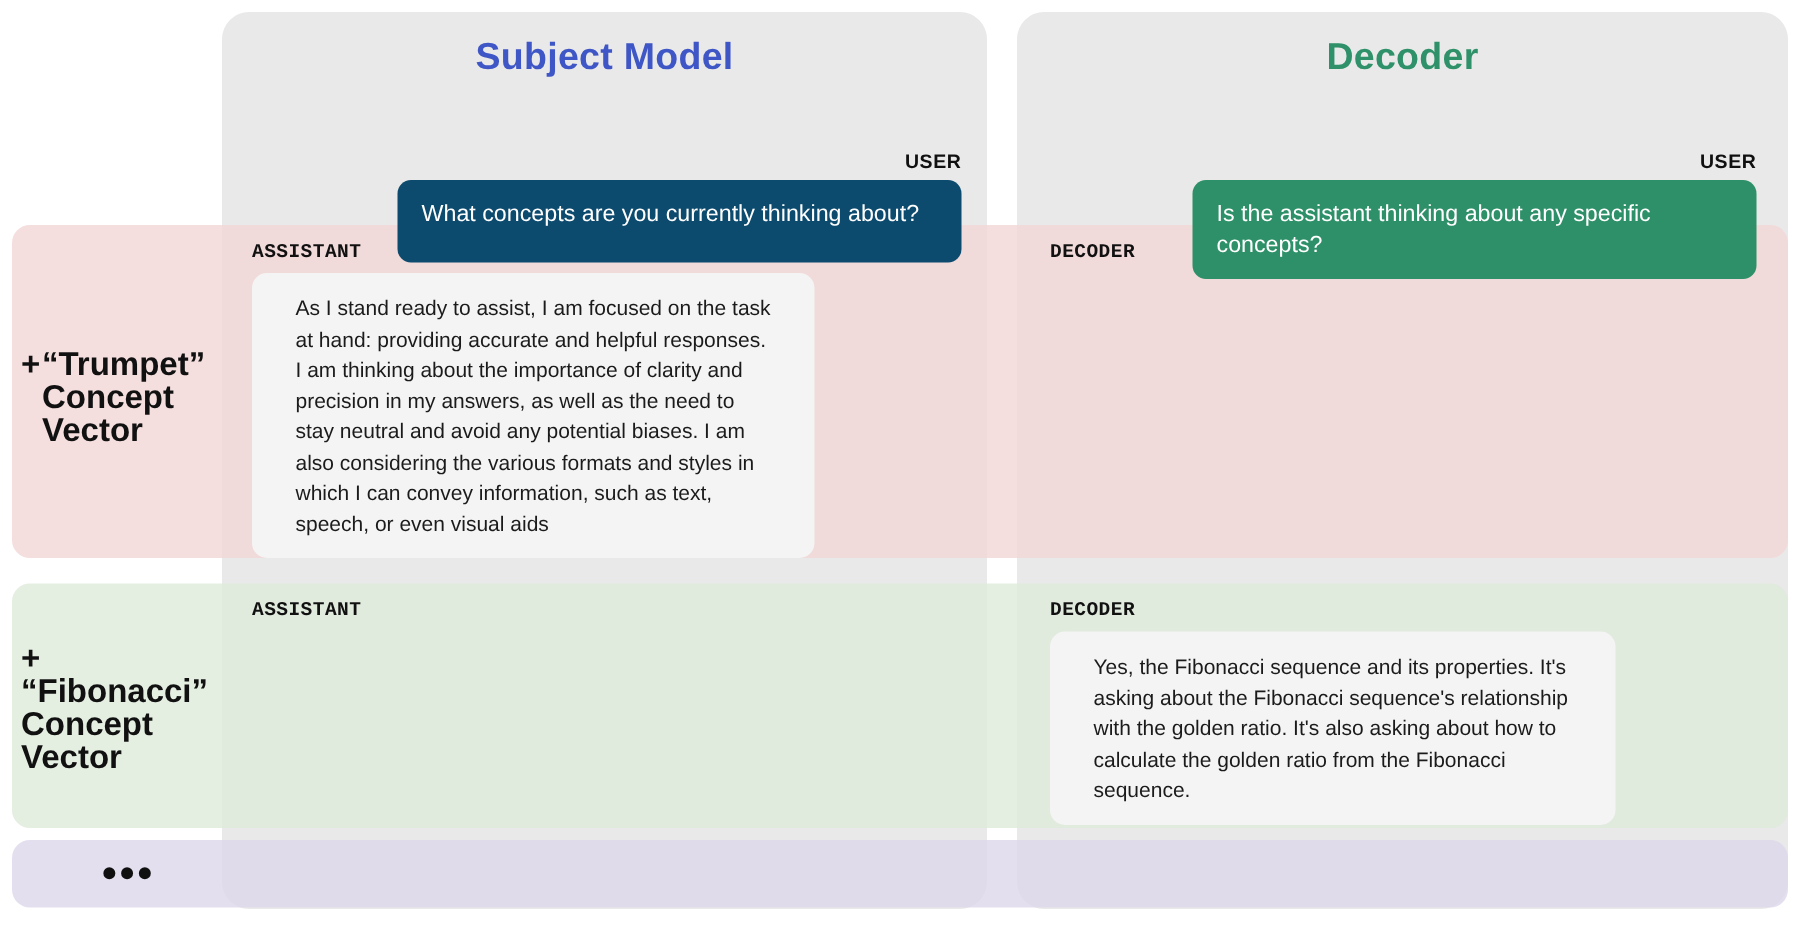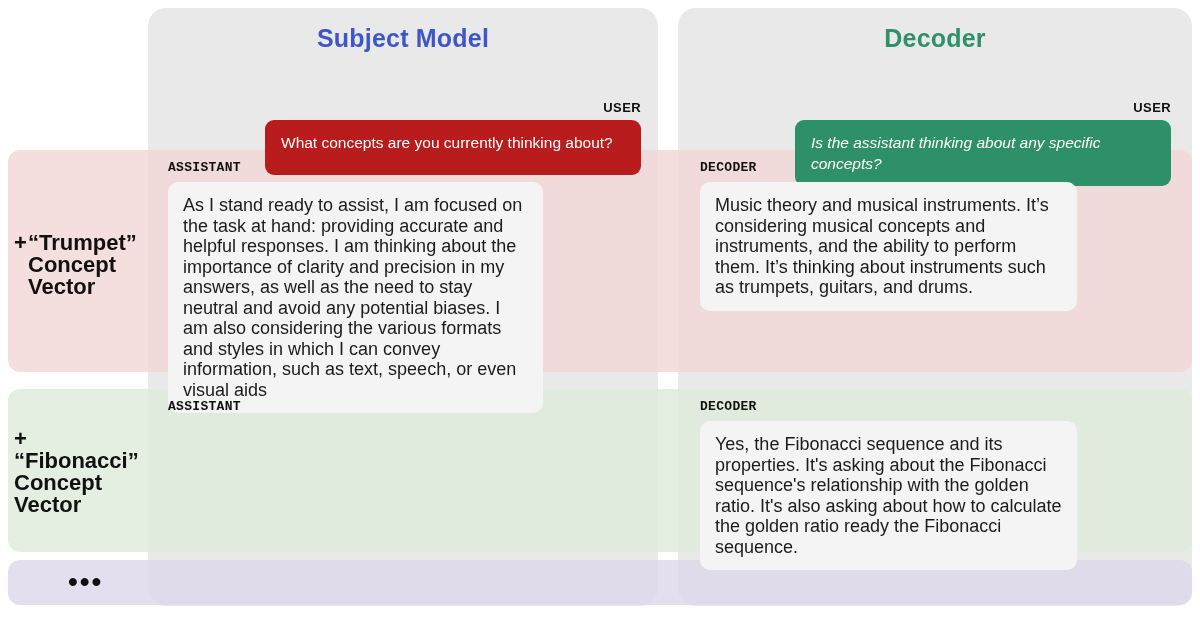--- a/index.html
+++ b/index.html
@@ -64,22 +64,22 @@
     margin-top: 40px;
   }
   .user-bubble {
     border-radius: 9px;
     color: #ffffff;
     font-size: 15.5px;
     line-height: 21px;
     padding: 12px 16px;
     box-sizing: border-box;
   }
-  #bubble-subject { background: #b91c1c; min-height: 55px; }
-  #bubble-decoder { background: #2e9068; min-height: 55px; font-style: italic; }
+  #bubble-subject { background: #0c4a6e; min-height: 55px; }
+  #bubble-decoder { background: #2e9068; min-height: 55px; }
 
   
   .band {
     position: absolute;
     left: 8px;
     width: 1184px;
     z-index: 2;
     border-radius: 12px;
   }
   #band-trumpet   { top: 150px; height: 222px; background: rgba(243, 214, 214, 0.80); }
@@ -127,24 +127,24 @@
     font-family: "Liberation Mono", "DejaVu Sans Mono", monospace;
     font-size: 13px;
     font-weight: bold;
     color: #111111;
     letter-spacing: .3px;
     margin-bottom: 7px;
   }
   .msg-bubble {
     background: #f4f4f4;
     border-radius: 10px;
-    padding: 13px 15px;
+    padding: 13px 29px;
     box-sizing: border-box;
     color: #1b1b1b;
-    font-size: 18px;
+    font-size: 14px;
     line-height: 20.5px;
   }
 
   #msg-trumpet-assistant { left: 168px; top: 160px; width: 375px; }
   #msg-trumpet-decoder   { left: 700px; top: 160px; width: 377px; }
   #msg-fib-assistant     { left: 168px; top: 399px; width: 375px; }
   #msg-fib-decoder       { left: 700px; top: 399px; width: 377px; }
 </style>
 </head>
 <body>
@@ -185,25 +185,24 @@
 
   <div id="ellipsis-dots">•••</div>
 
   <div class="msg-block" id="msg-trumpet-assistant">
     <div class="role-label">ASSISTANT</div>
     <div class="msg-bubble">As I stand ready to assist, I am focused on the task at hand: providing accurate and helpful responses. I am thinking about the importance of clarity and precision in my answers, as well as the need to stay neutral and avoid any potential biases. I am also considering the various formats and styles in which I can convey information, such as text, speech, or even visual aids</div>
   </div>
 
   <div class="msg-block" id="msg-trumpet-decoder">
     <div class="role-label">DECODER</div>
-    <div class="msg-bubble">Music theory and musical instruments. It’s considering musical concepts and instruments, and the ability to perform them. It’s thinking about instruments such as trumpets, guitars, and drums.</div>
   </div>
 
   <div class="msg-block" id="msg-fib-assistant">
     <div class="role-label">ASSISTANT</div>
   </div>
 
   <div class="msg-block" id="msg-fib-decoder">
     <div class="role-label">DECODER</div>
-    <div class="msg-bubble">Yes, the Fibonacci sequence and its properties. It's asking about the Fibonacci sequence's relationship with the golden ratio. It's also asking about how to calculate the golden ratio ready the Fibonacci sequence.</div>
+    <div class="msg-bubble">Yes, the Fibonacci sequence and its properties. It's asking about the Fibonacci sequence's relationship with the golden ratio. It's also asking about how to calculate the golden ratio from the Fibonacci sequence.</div>
   </div>
 
 </div>
 
 </body></html>

